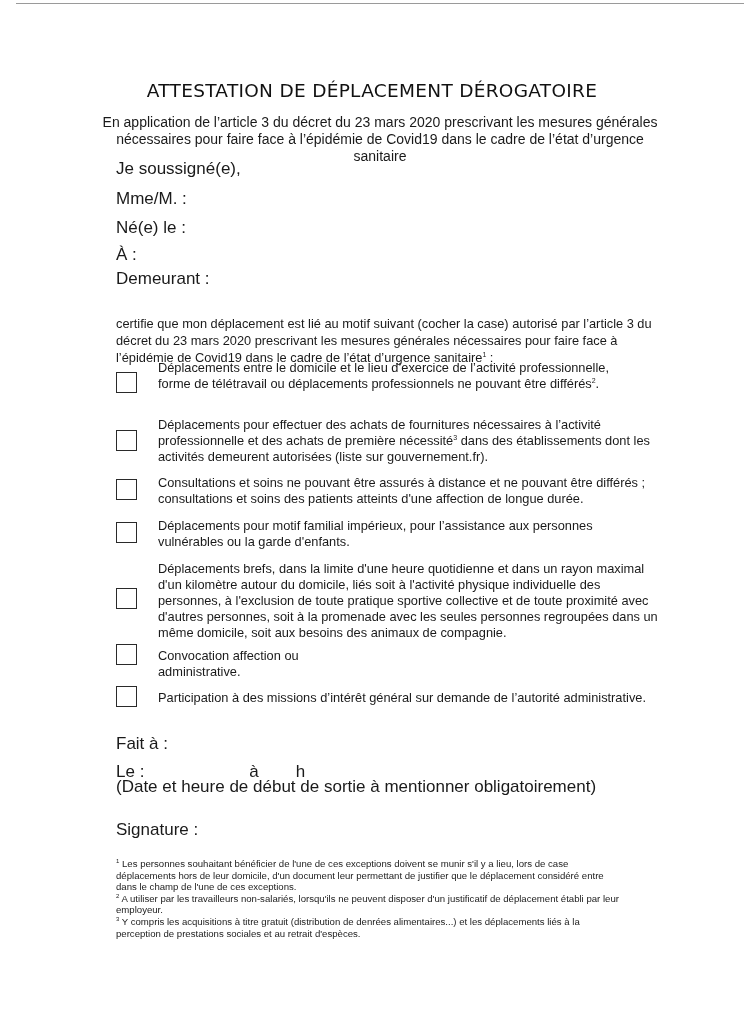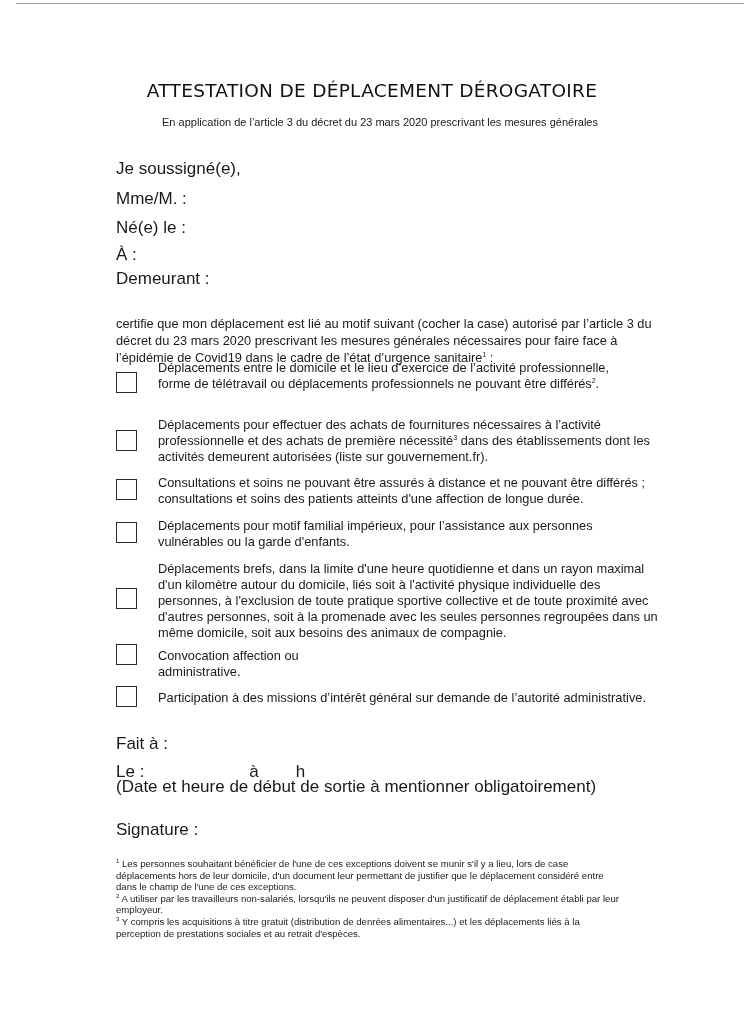--- a/index.html
+++ b/index.html
@@ -7,21 +7,21 @@
     width: 744px; height: 1024px; background: #ffffff; position: relative; overflow: hidden;
     font-family: "Liberation Sans", "DejaVu Sans", sans-serif; color: #1a1a1a;
   }
   .top-rule { position: absolute; left: 16px; right: 0; top: 3px; height: 1px; background: #9a9a9a; }
   .title {
     position: absolute; left: 0; width: 744px; top: 80px; text-align: center;
     font-family: "DejaVu Sans", sans-serif; font-weight: normal; font-size: 18.5px; letter-spacing: 0.3px; color: #111;
   }
   .subtitle {
     position: absolute; left: 100px; width: 560px; top: 114px; text-align: center;
-    font-size: 11px; line-height: 17px;
+    font-size: 14px; line-height: 17px;
   }
   .line { position: absolute; left: 116px; font-size: 17px; line-height: 17px; white-space: nowrap; }
   .para { position: absolute; left: 116px; width: 540px; font-size: 12.8px; line-height: 17px; }
   .para sup, .opt sup { font-size: 7px; vertical-align: 5px; line-height: 0; }
   .opt { position: absolute; left: 116px; width: 540px; }
   .box {
     position: absolute; left: 0; width: 19px; height: 19px; border: 1.6px solid #2a2a2a; background: #fff;
     cursor: pointer;
   }
   .opt-text { position: absolute; left: 42px; width: 500px; font-size: 12.8px; line-height: 16px; }
@@ -31,20 +31,21 @@
 </style>
 </head>
 <body>
 
 <div class="top-rule"></div>
 
 <div class="title">ATTESTATION DE DÉPLACEMENT DÉROGATOIRE</div>
 
 <div class="subtitle">
   <div>En application de l’article 3 du décret du 23 mars 2020 prescrivant les mesures générales</div>
+  <div>nécessaires pour faire face à l’épidémie de Covid19 dans le cadre de l’état d’urgence sanitaire</div>
 </div>
 
 <div class="line" style="top:160px">Je soussigné(e),</div>
 <div class="line" style="top:190px"><span>Mme/M. :</span></div>
 <div class="line" style="top:219px"><span>Né(e) le :</span></div>
 <div class="line" style="top:246px"><span>À :</span></div>
 <div class="line" style="top:270px"><span>Demeurant :</span></div>
 
 <div class="para" style="top:315px">
   <div>certifie que mon déplacement est lié au motif suivant (cocher la case) autorisé par l’article 3 du</div>

